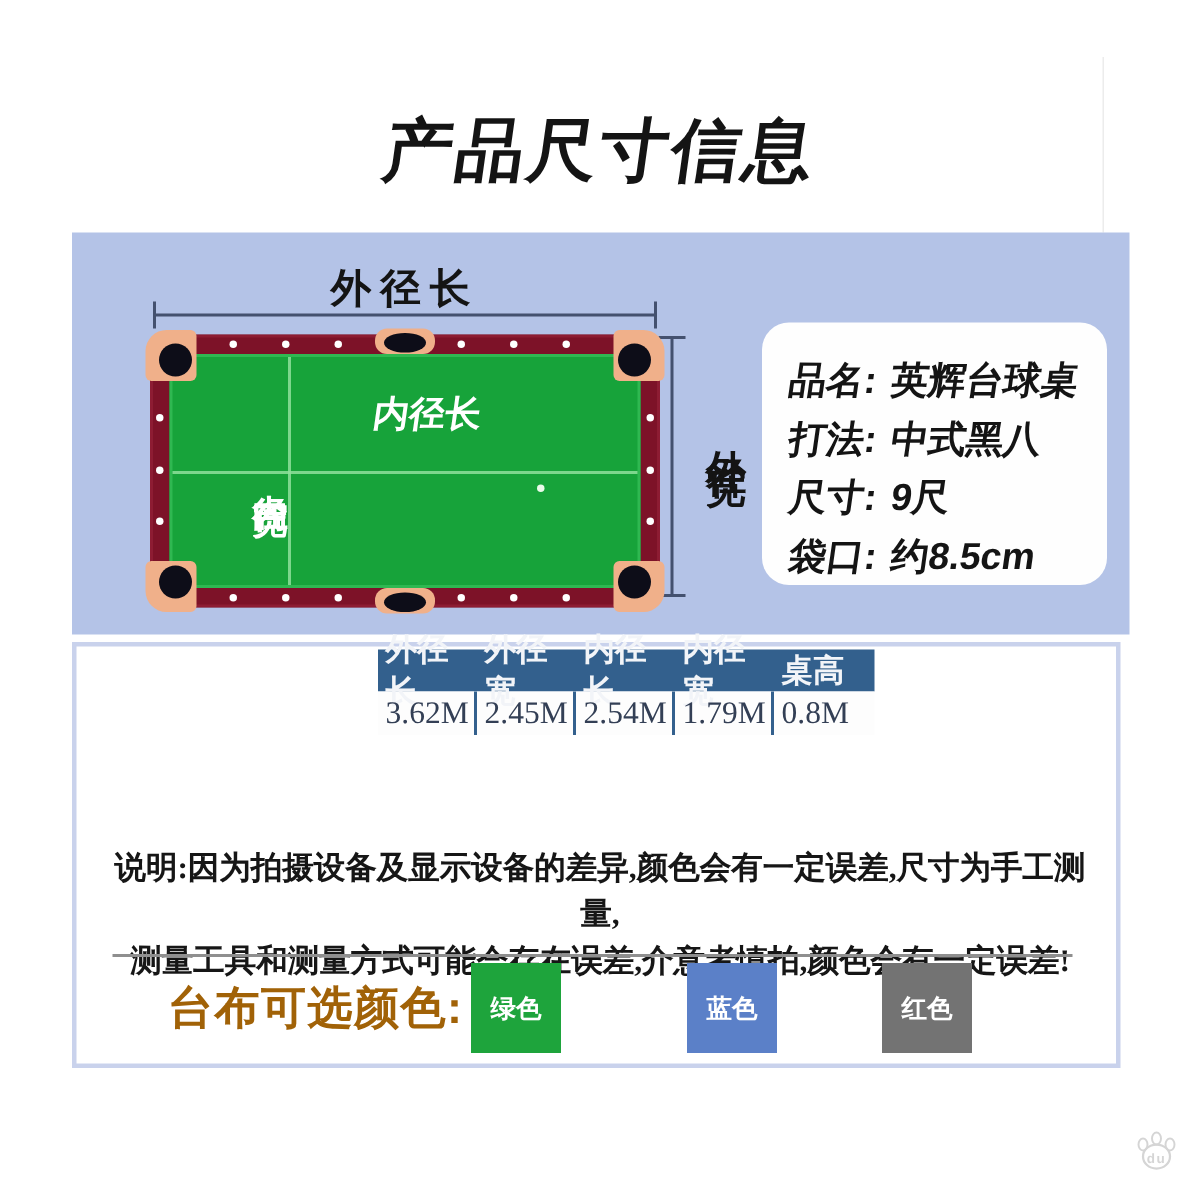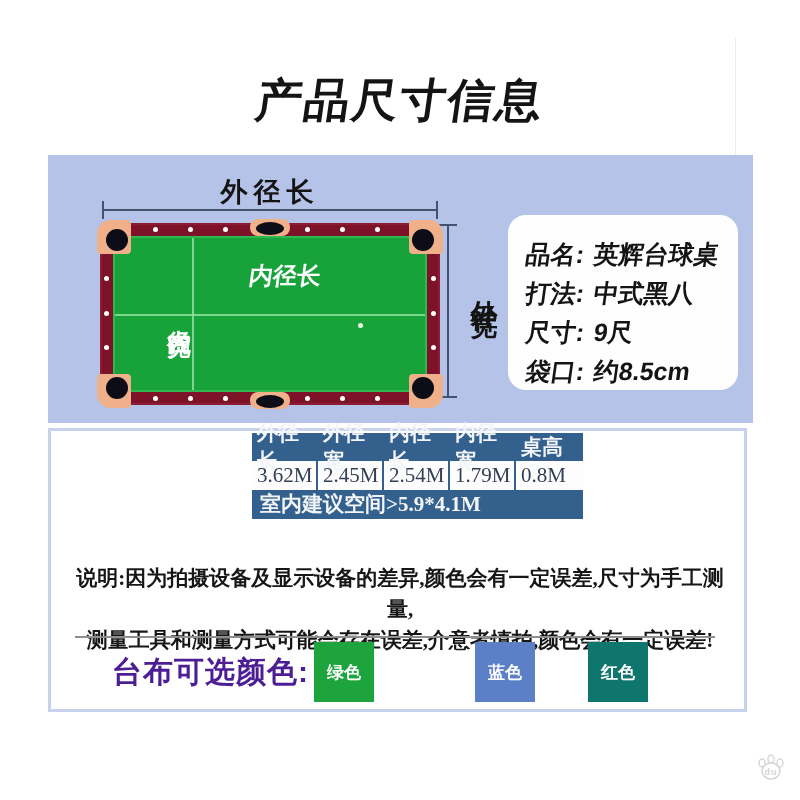--- a/index.html
+++ b/index.html
@@ -79,25 +79,25 @@
   .spec-values .cell:last-child { border-right:none; }
   .spec-footer { background:#33608d; height:29px; line-height:29px; color:#f2f4f8;
     font-size:21px; font-weight:600; padding-left:8px; }
 
   .notice { left:64px; top:563px; width:672px; text-align:center;
     font-family:"Liberation Serif", serif; font-size:21px; font-weight:600;
     color:#161616; line-height:31px; }
 
   .divider { left:75px; top:636px; width:640px; height:2px; background:#8f8f8f; }
 
-  .cloth-label { left:112px; top:652px; font-size:30px; font-weight:bold; color:#4c1d95; letter-spacing:1px; }
+  .cloth-label { left:112px; top:652px; font-size:30px; font-weight:bold; color:#a16207; letter-spacing:1px; }
   .swatch { top:642px; width:60px; height:60px; display:flex; align-items:center; justify-content:center;
     color:#ffffff; font-size:17px; font-weight:bold; }
   .swatch.green { left:314px; background:#1ea43c; }
-  .swatch.blue { left:475px; background:#5b80c8; }
+  .swatch.blue { left:458px; background:#5b80c8; }
   .swatch.red { left:588px; background:#b4271a; }
 
   
   .watermark { right:14px; top:752px; display:flex; align-items:center; gap:2px;
     color:#fbfbfb; font-size:27px; font-weight:bold;
     -webkit-text-stroke:1.2px #d2d2d2; letter-spacing:1px; }
   .watermark svg { display:block; }
 </style>
 </head>
 <body>
@@ -203,38 +203,37 @@
       <div class="cell">内径宽</div>
       <div class="cell">桌高</div>
     </div>
     <div class="spec-values">
       <div class="cell">3.62M</div>
       <div class="cell">2.45M</div>
       <div class="cell">2.54M</div>
       <div class="cell">1.79M</div>
       <div class="cell">0.8M</div>
     </div>
-    <div class="spec-footer">室内建议空间&gt;5.9*4.1M</div>
   </div>
 
   <div class="abs notice">
     <div>说明:因为拍摄设备及显示设备的差异,颜色会有一定误差,尺寸为手工测量,</div>
     <div>测量工具和测量方式可能会存在误差,介意者慎拍,颜色会有一定误差!</div>
   </div>
 
   <div class="abs divider"></div>
 
   <div class="abs cloth-label">台布可选颜色:</div>
   <div class="abs swatch green" style="background: rgb(30, 164, 60);">
     <span>绿色</span>
   </div>
   <div class="abs swatch blue" style="background: rgb(91, 128, 200);">
     <span>蓝色</span>
   </div>
-  <div class="abs swatch red" style="background: #0f766e;">
+  <div class="abs swatch red" style="background: #737373;">
     <span>红色</span>
   </div>
 
   <div class="abs watermark">
     <svg width="30" height="30" viewBox="0 0 30 30">
       <ellipse cx="15" cy="19" rx="9" ry="8" fill="none" stroke="#d5d5d5" stroke-width="1.5"></ellipse>
       <ellipse cx="6" cy="11" rx="3" ry="4" fill="none" stroke="#d5d5d5" stroke-width="1.3"></ellipse>
       <ellipse cx="15" cy="7" rx="3" ry="4" fill="none" stroke="#d5d5d5" stroke-width="1.3"></ellipse>
       <ellipse cx="24" cy="11" rx="3" ry="4" fill="none" stroke="#d5d5d5" stroke-width="1.3"></ellipse>
       <text x="15" y="23" text-anchor="middle" font-size="9" fill="#d5d5d5" stroke="none">du</text>

